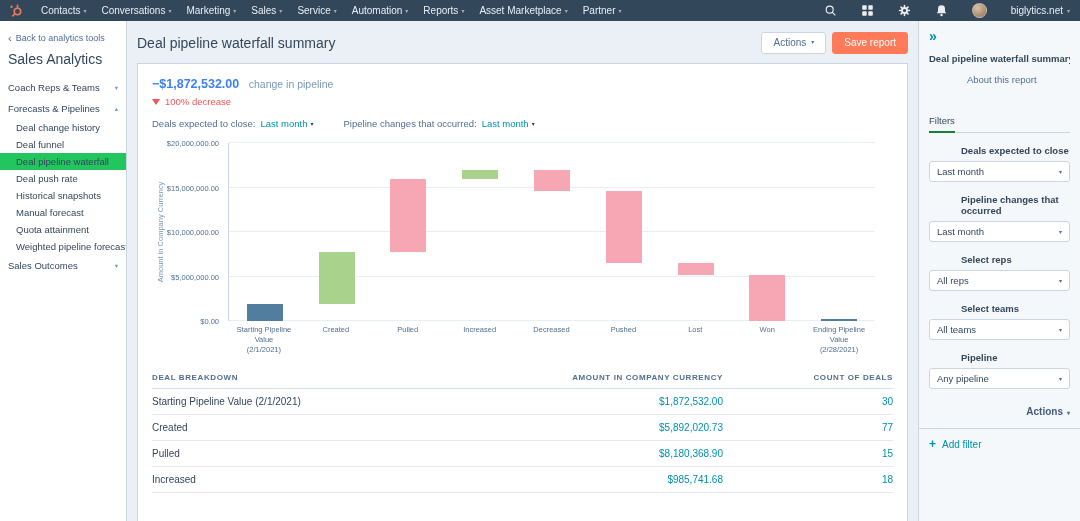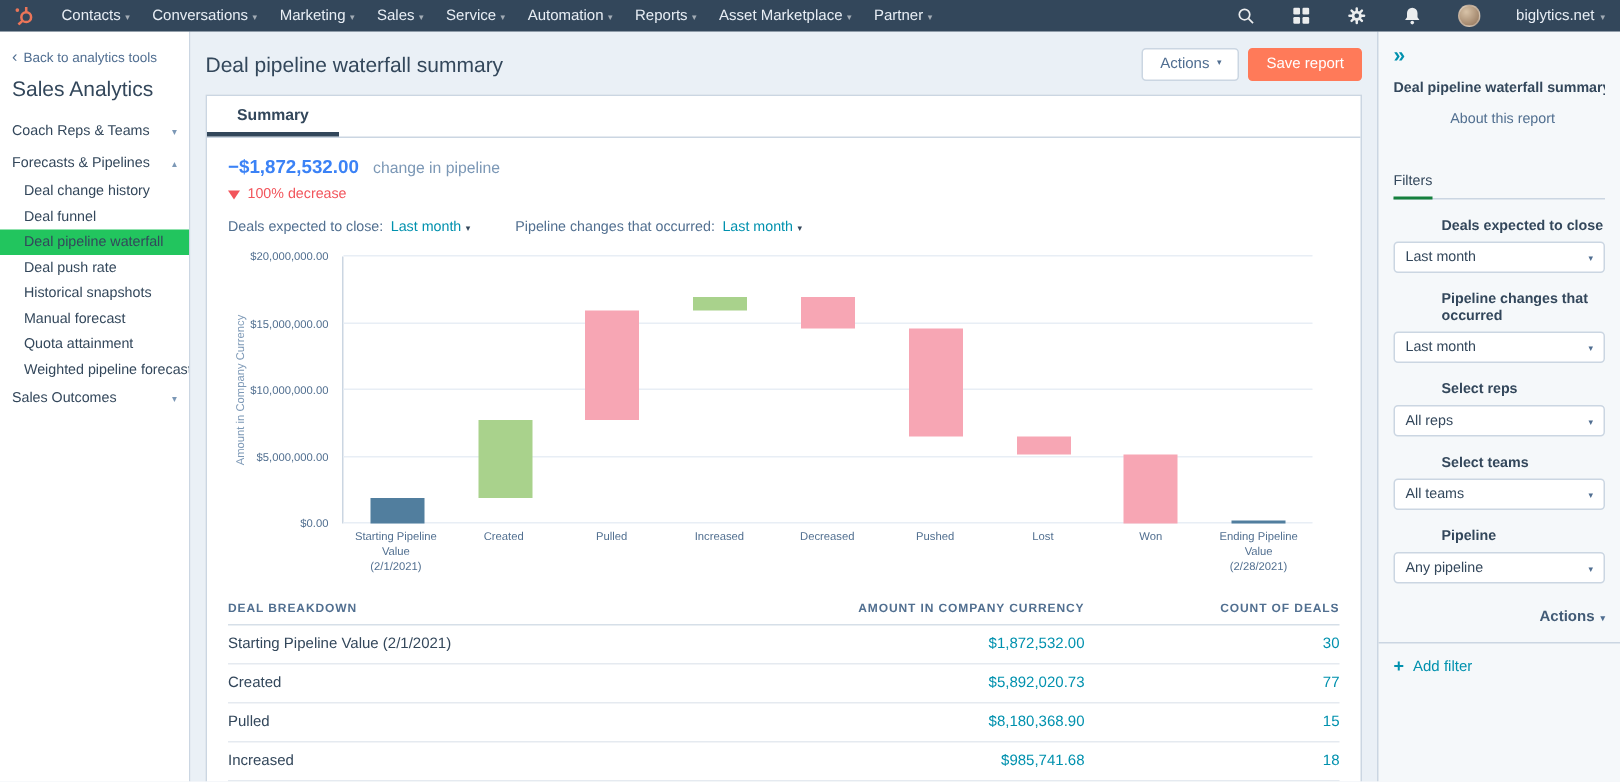--- a/index.html
+++ b/index.html
@@ -217,23 +217,20 @@
         <span>Actions</span>
         <span class="btn-caret">▾</span>
       </div>
       <div class="btn btn-primary">
         <span>Save report</span>
       </div>
     </div>
   </div>
 
   <div class="card">
-    <div class="tabbar">
-      <span class="tab">Summary</span>
-    </div>
     <div class="card-body">
 
       <div>
         <span class="change-value">−$1,872,532.00</span>
         <span class="change-label">change in pipeline</span>
         <div class="decrease-row">
           <span class="tri-down"></span>
           <span class="decrease-text">100% decrease</span>
         </div>
       </div>

